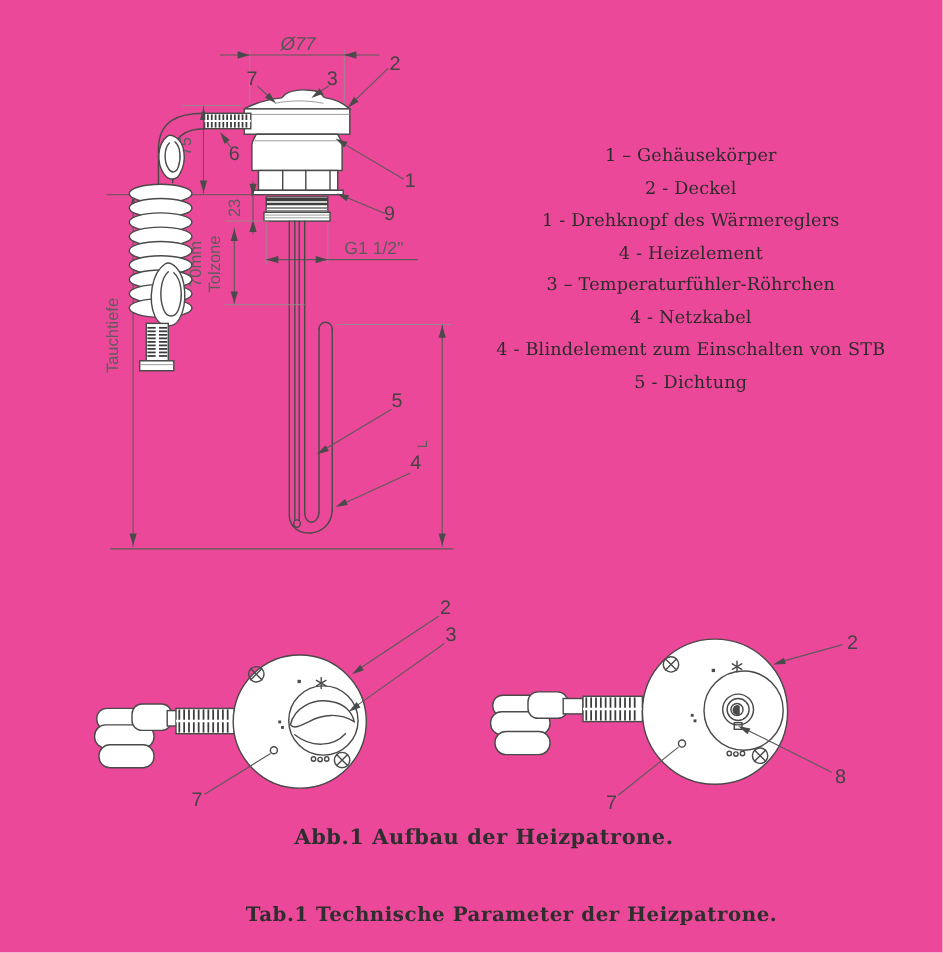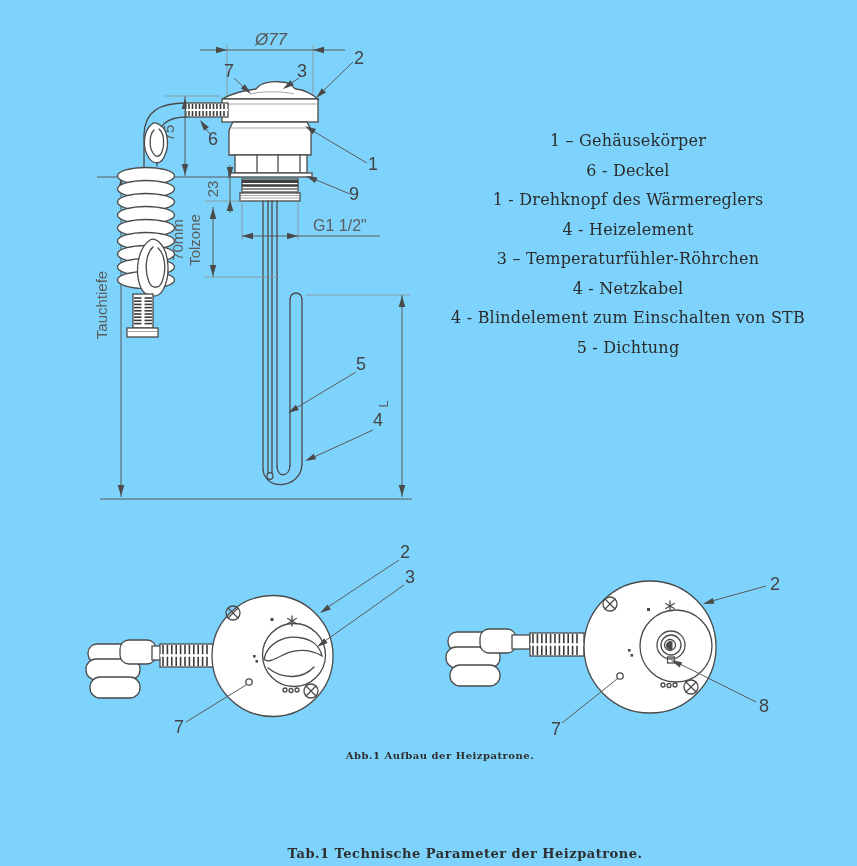--- a/index.html
+++ b/index.html
@@ -1,39 +1,39 @@
 <!DOCTYPE html>
 <html><head>
 <meta charset="utf-8">
 <style>
   html,body{margin:0;padding:0;background:#fff;}
-  .page{position:relative;width:857px;height:866px;background:#7dd3fc;overflow:hidden;
+  .page{position:relative;width:857px;height:866px;background:#ec4899;overflow:hidden;
         font-family:"Liberation Sans",sans-serif;}
   svg{position:absolute;left:0;top:0;}
   
   .s   {stroke:#4a4a4a;stroke-width:1.3;fill:none;stroke-linecap:round;}
   .sf  {stroke:#4a4a4a;stroke-width:1.3;fill:#ffffff;}
   .thin{stroke:#8f8f8f;stroke-width:0.8;fill:none;}
   .dim {stroke:#5a5a5a;stroke-width:1;fill:none;}
   .rib {stroke:#3a3a3a;stroke-width:1.6;}
   .arw {fill:#4a4a4a;stroke:none;}
   .mark{fill:#4a4a4a;stroke:none;}
   .dimtxt{font-family:"Liberation Sans",sans-serif;font-size:15px;fill:#5c5c5c;}
   .dimtxt-big{font-family:"Liberation Sans",sans-serif;font-size:17px;font-style:italic;fill:#555;}
   .dimtxt-sm{font-family:"Liberation Sans",sans-serif;font-size:13px;fill:#5c5c5c;}
   .callout{font-family:"Liberation Sans",sans-serif;font-size:18px;fill:#444;}
   
   .legend{position:absolute;left:443px;top:126px;width:370px;color:#2b2b2b;
           font-family:"DejaVu Serif","Liberation Serif",serif;font-size:16px;letter-spacing:0.2px;}
   .legend .item{height:29.5px;line-height:29.5px;white-space:nowrap;text-align:center;}
   .caption-abb{position:absolute;left:180px;top:750px;width:520px;text-align:center;
-          font-family:"DejaVu Serif","Liberation Serif",serif;font-weight:bold;font-size:10px;
+          font-family:"DejaVu Serif","Liberation Serif",serif;font-weight:bold;font-size:19px;
           letter-spacing:0.5px;color:#2e2e2e;}
-  .caption-tab{position:absolute;left:200px;top:846px;width:530px;text-align:center;
-          font-family:"DejaVu Serif","Liberation Serif",serif;font-weight:bold;font-size:13px;
+  .caption-tab{position:absolute;left:200px;top:821px;width:530px;text-align:center;
+          font-family:"DejaVu Serif","Liberation Serif",serif;font-weight:bold;font-size:18px;
           letter-spacing:0.5px;color:#2e2e2e;}
 </style>
 </head>
 <body>
 
 <div class="page">
 
 <svg width="857" height="866" viewBox="0 0 857 866">
 
   <g>
@@ -355,21 +355,21 @@
       <line class="dim" x1="756" y1="702" x2="680" y2="664"></line>
       <polygon class="arw" points="671,660 682.2,662.2 679.5,667.6"></polygon>
       <text class="callout" x="556" y="735" text-anchor="middle">7</text>
       <line class="dim" x1="562" y1="723" x2="617" y2="679"></line>
     </g>
   </g>
 </svg>
 
   <div class="legend">
     <div class="item"><span>1 – Gehäusekörper</span></div>
-    <div class="item"><span>6 - Deckel</span></div>
+    <div class="item"><span>2 - Deckel</span></div>
     <div class="item"><span>1 - Drehknopf des Wärmereglers</span></div>
     <div class="item"><span>4 - Heizelement</span></div>
     <div class="item"><span>3 – Temperaturfühler-Röhrchen</span></div>
     <div class="item"><span>4 - Netzkabel</span></div>
     <div class="item"><span>4 - Blindelement zum Einschalten von STB</span></div>
     <div class="item"><span>5 - Dichtung</span></div>
   </div>
 
   <div class="caption-abb">Abb.1 Aufbau der Heizpatrone.</div>
   <div class="caption-tab">Tab.1 Technische Parameter der Heizpatrone.</div>

